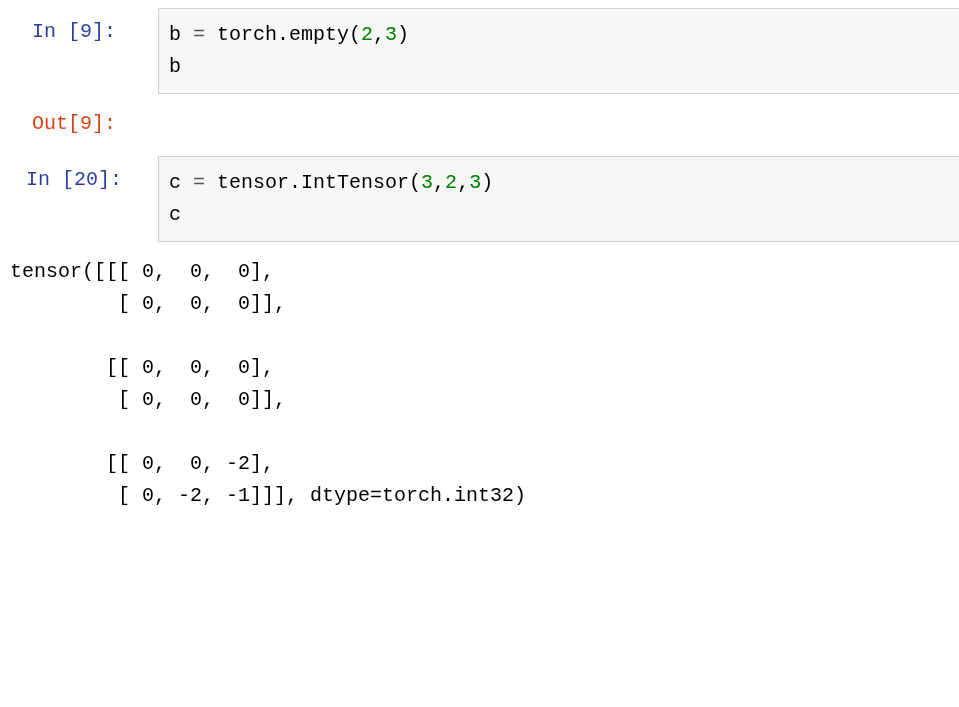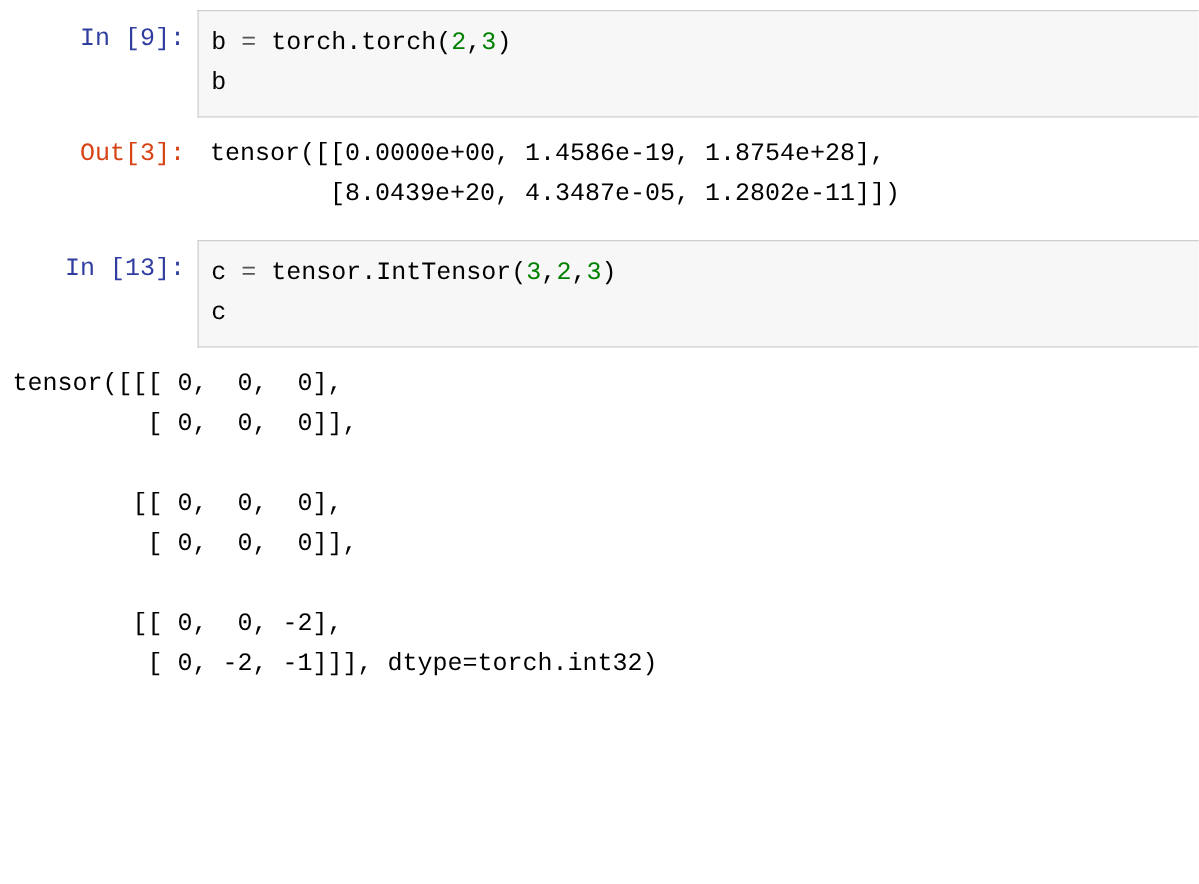--- a/index.html
+++ b/index.html
@@ -15,21 +15,21 @@
       padding: 8px 0 20px 0;
       width: 959px;
     }
     .cell-container {
       display: flex;
       margin-bottom: 6px;
     }
     .prompt-area {
       width: 158px;
       flex-shrink: 0;
-      text-align: right;
+      text-align: center;
       padding-right: 10px;
       padding-top: 8px;
       font-family: "Courier New", monospace;
     }
     .prompt-in {
       color: #303f9f;
     }
     .prompt-out {
       color: #d84315;
     }
@@ -62,37 +62,35 @@
       height: 10px;
     }
   </style>
 </head>
 <body>
 
 <div class="cell-container">
   <div class="prompt-area prompt-in">
     <span>In  [9]:</span>
   </div>
-  <div class="input-box"><pre><span class="tk-var">b </span><span class="tk-op">= </span><span class="tk-func">torch.torch(</span><span class="tk-num">2</span><span class="tk-func">,</span><span class="tk-num">3</span><span class="tk-func">)</span>
+  <div class="input-box"><pre><span class="tk-var">b </span><span class="tk-op">= </span><span class="tk-func">torch.empty(</span><span class="tk-num">2</span><span class="tk-func">,</span><span class="tk-num">3</span><span class="tk-func">)</span>
 <span class="tk-var">b</span></pre></div>
 </div>
 
 <div class="cell-container">
   <div class="prompt-area prompt-out">
-    <span>Out[3]:</span>
+    <span>Out[9]:</span>
   </div>
-  <div class="output-box"><pre>tensor([[0.0000e+00, 1.4586e-19, 1.8754e+28],
-        [8.0439e+20, 4.3487e-05, 1.2802e-11]])</pre></div>
 </div>
 
 <div class="gap"></div>
 
 <div class="cell-container">
   <div class="prompt-area prompt-in">
-    <span>In  [13]:</span>
+    <span>In  [20]:</span>
   </div>
   <div class="input-box"><pre><span class="tk-var">c </span><span class="tk-op">= </span><span class="tk-func">tensor.IntTensor(</span><span class="tk-num">3</span><span class="tk-func">,</span><span class="tk-num">2</span><span class="tk-func">,</span><span class="tk-num">3</span><span class="tk-func">)</span>
 <span class="tk-var">c</span></pre></div>
 </div>
 
 <div class="cell-container">
   <div class="output-box"><pre>tensor([[[ 0,  0,  0],
          [ 0,  0,  0]],
 
         [[ 0,  0,  0],

